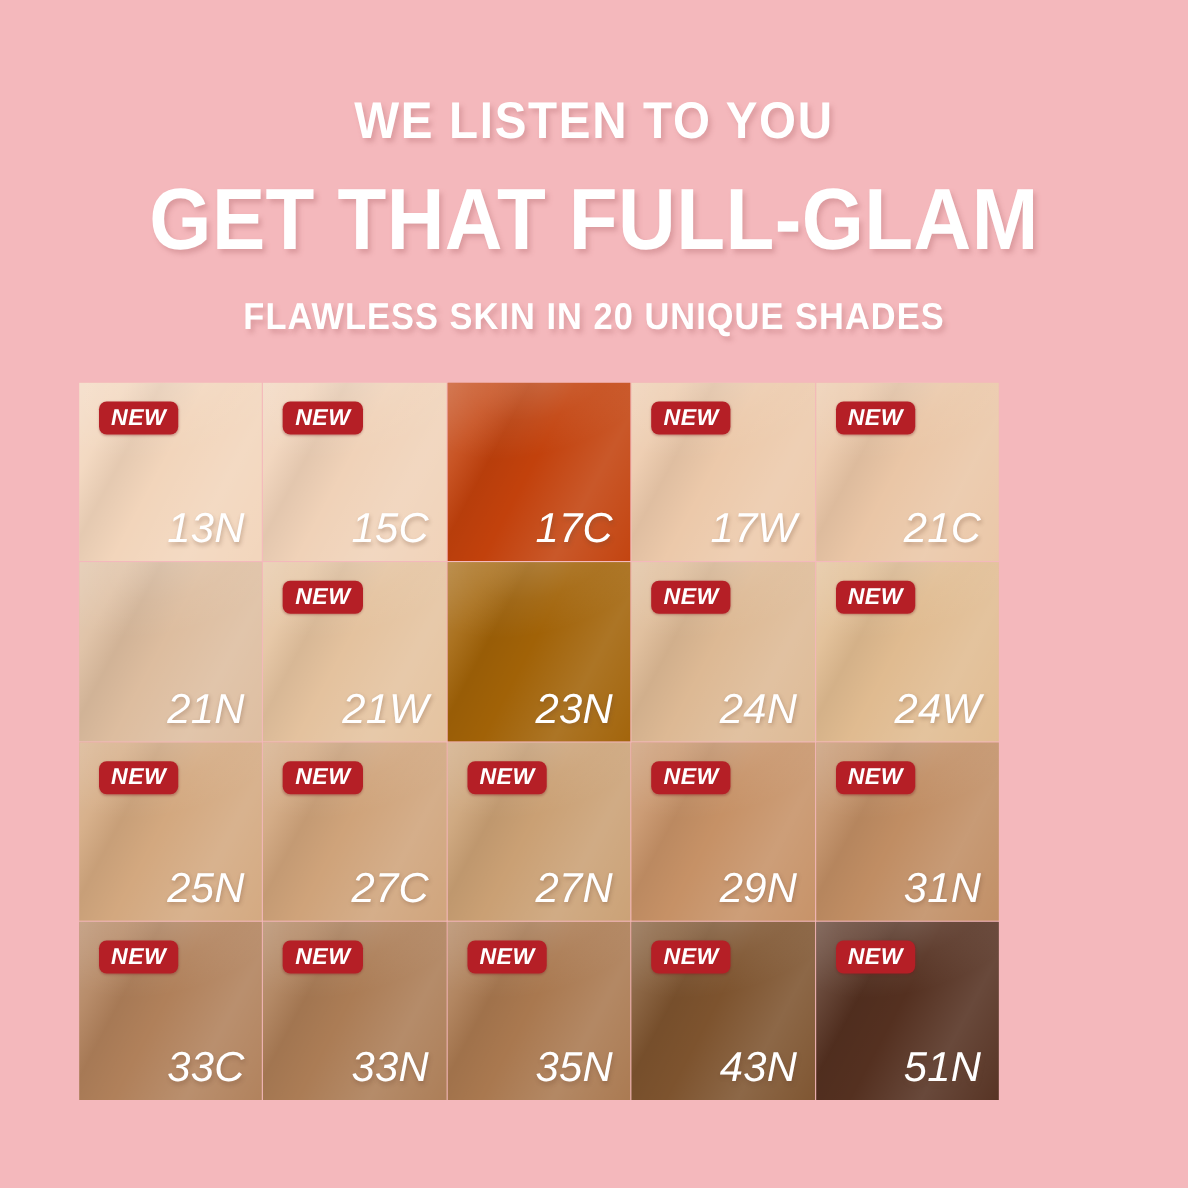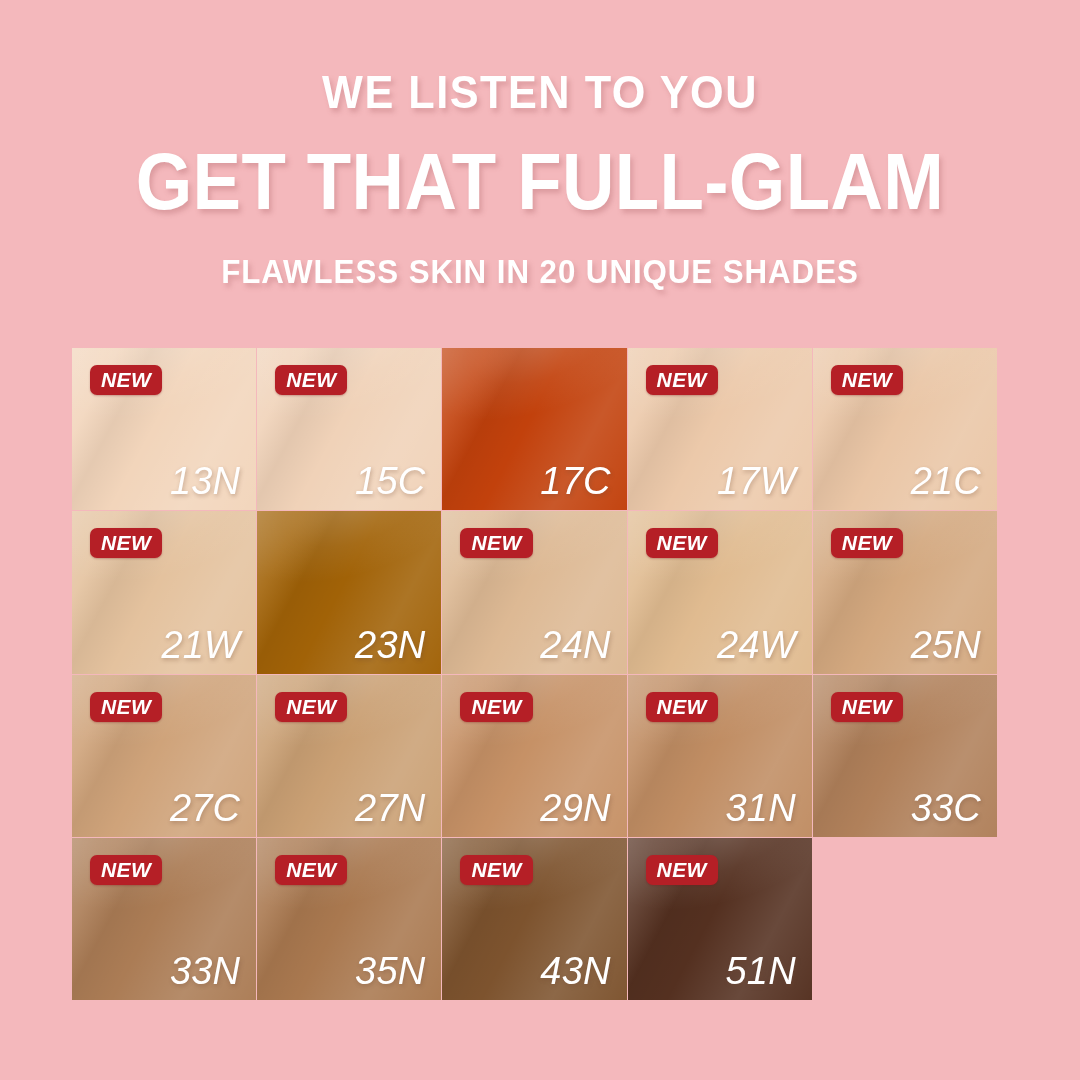--- a/index.html
+++ b/index.html
@@ -7,41 +7,41 @@
     width: 1080px; height: 1080px;
     overflow: hidden;
     font-family: "Liberation Sans", sans-serif;
   }
   body { background: #f4b8bc; position: relative; }
 
   
   #headline {
     position: absolute;
     top: 0; left: 0; width: 1080px;
-    padding-top: 68px;
+    padding-top: 85px;
     text-align: center;
   }
   .hl {
     color: #ffffff;
     font-weight: 700;
     letter-spacing: 0.012em;
     line-height: 1.0;
     text-shadow: 3px 4px 5px rgba(190,120,125,0.45);
     white-space: nowrap;
     transform: scaleX(0.92);
   }
   #hl-eyebrow { font-size: 47px; letter-spacing: 0.035em; }
   #hl-main    { font-size: 79px; margin-top: 27px; letter-spacing: 0.005em; }
   #hl-sub     { font-size: 34px; margin-top: 33px; letter-spacing: 0.030em; }
 
   
   #shade-grid {
     position: absolute;
     left: 72px; top: 348px;
-    width: 925px; height: 652px;
+    width: 836px; height: 652px;
     display: grid;
     grid-template-columns: repeat(5, 1fr);
     grid-template-rows: repeat(4, 1fr);
     gap: 1px;
   }
   .swatch {
     position: relative;
     overflow: hidden;
   }
   
@@ -123,20 +123,23 @@
       <span class="shade-label">17C</span>
     </div>
     <div class="swatch" style="background: rgb(236, 201, 170);">
       <span class="badge" style="background: rgb(181, 31, 38); color: rgb(255, 255, 255);">NEW</span>
       <span class="shade-label">17W</span>
     </div>
     <div class="swatch" style="background: rgb(234, 198, 166);">
       <span class="badge" style="background: rgb(181, 31, 38); color: rgb(255, 255, 255);">NEW</span>
       <span class="shade-label">21C</span>
     </div>
+    <div class="swatch" style="background: rgb(221, 189, 159);">
+      <span class="shade-label">21N</span>
+    </div>
     <div class="swatch" style="background: rgb(228, 194, 158);">
       <span class="badge" style="background: rgb(181, 31, 38); color: rgb(255, 255, 255);">NEW</span>
       <span class="shade-label">21W</span>
     </div>
     <div class="swatch" style="background: #a16207;">
       <span class="shade-label">23N</span>
     </div>
     <div class="swatch" style="background: rgb(221, 185, 148);">
       <span class="badge" style="background: rgb(181, 31, 38); color: rgb(255, 255, 255);">NEW</span>
       <span class="shade-label">24N</span>

